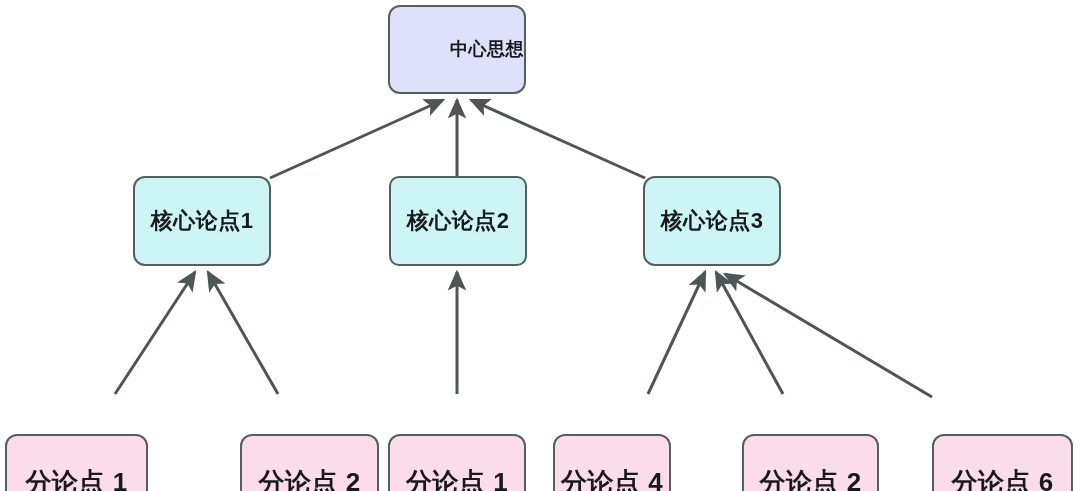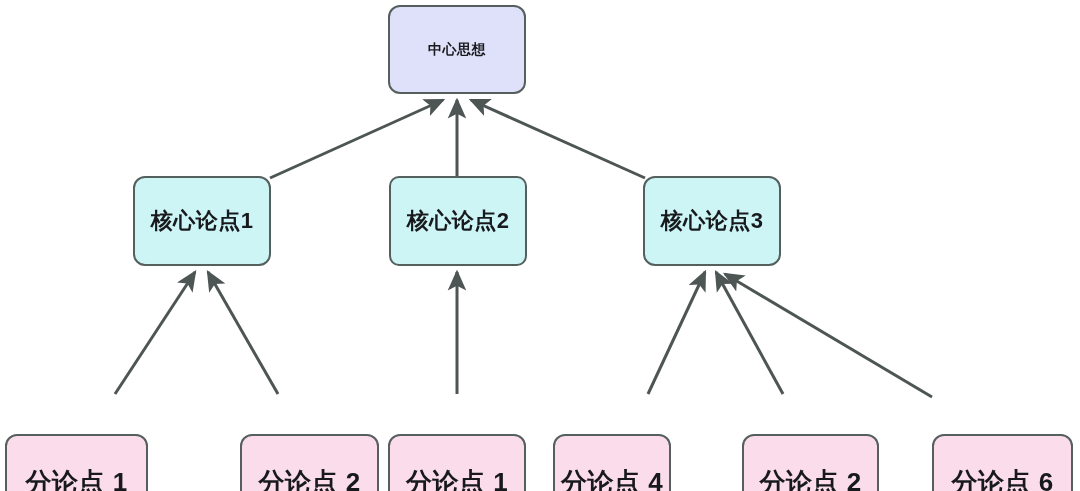--- a/index.html
+++ b/index.html
@@ -32,21 +32,22 @@
     justify-content: center;
     text-align: center;
     color: #17191c;
     font-weight: bold;
     letter-spacing: 0.5px;
     line-height: 1.2;
     z-index: 2;
   }
   .node-root {
     background: #dfe0fa;
-    font-size: 14px;
+    font-size: 18px;
+    justify-content: flex-end;
   }
   .node-core {
     background: #cdf5f6;
     font-size: 22px;
   }
   .node-sub {
     background: #fbdcea;
     font-size: 26px;
     margin-top: 40px;
   }

